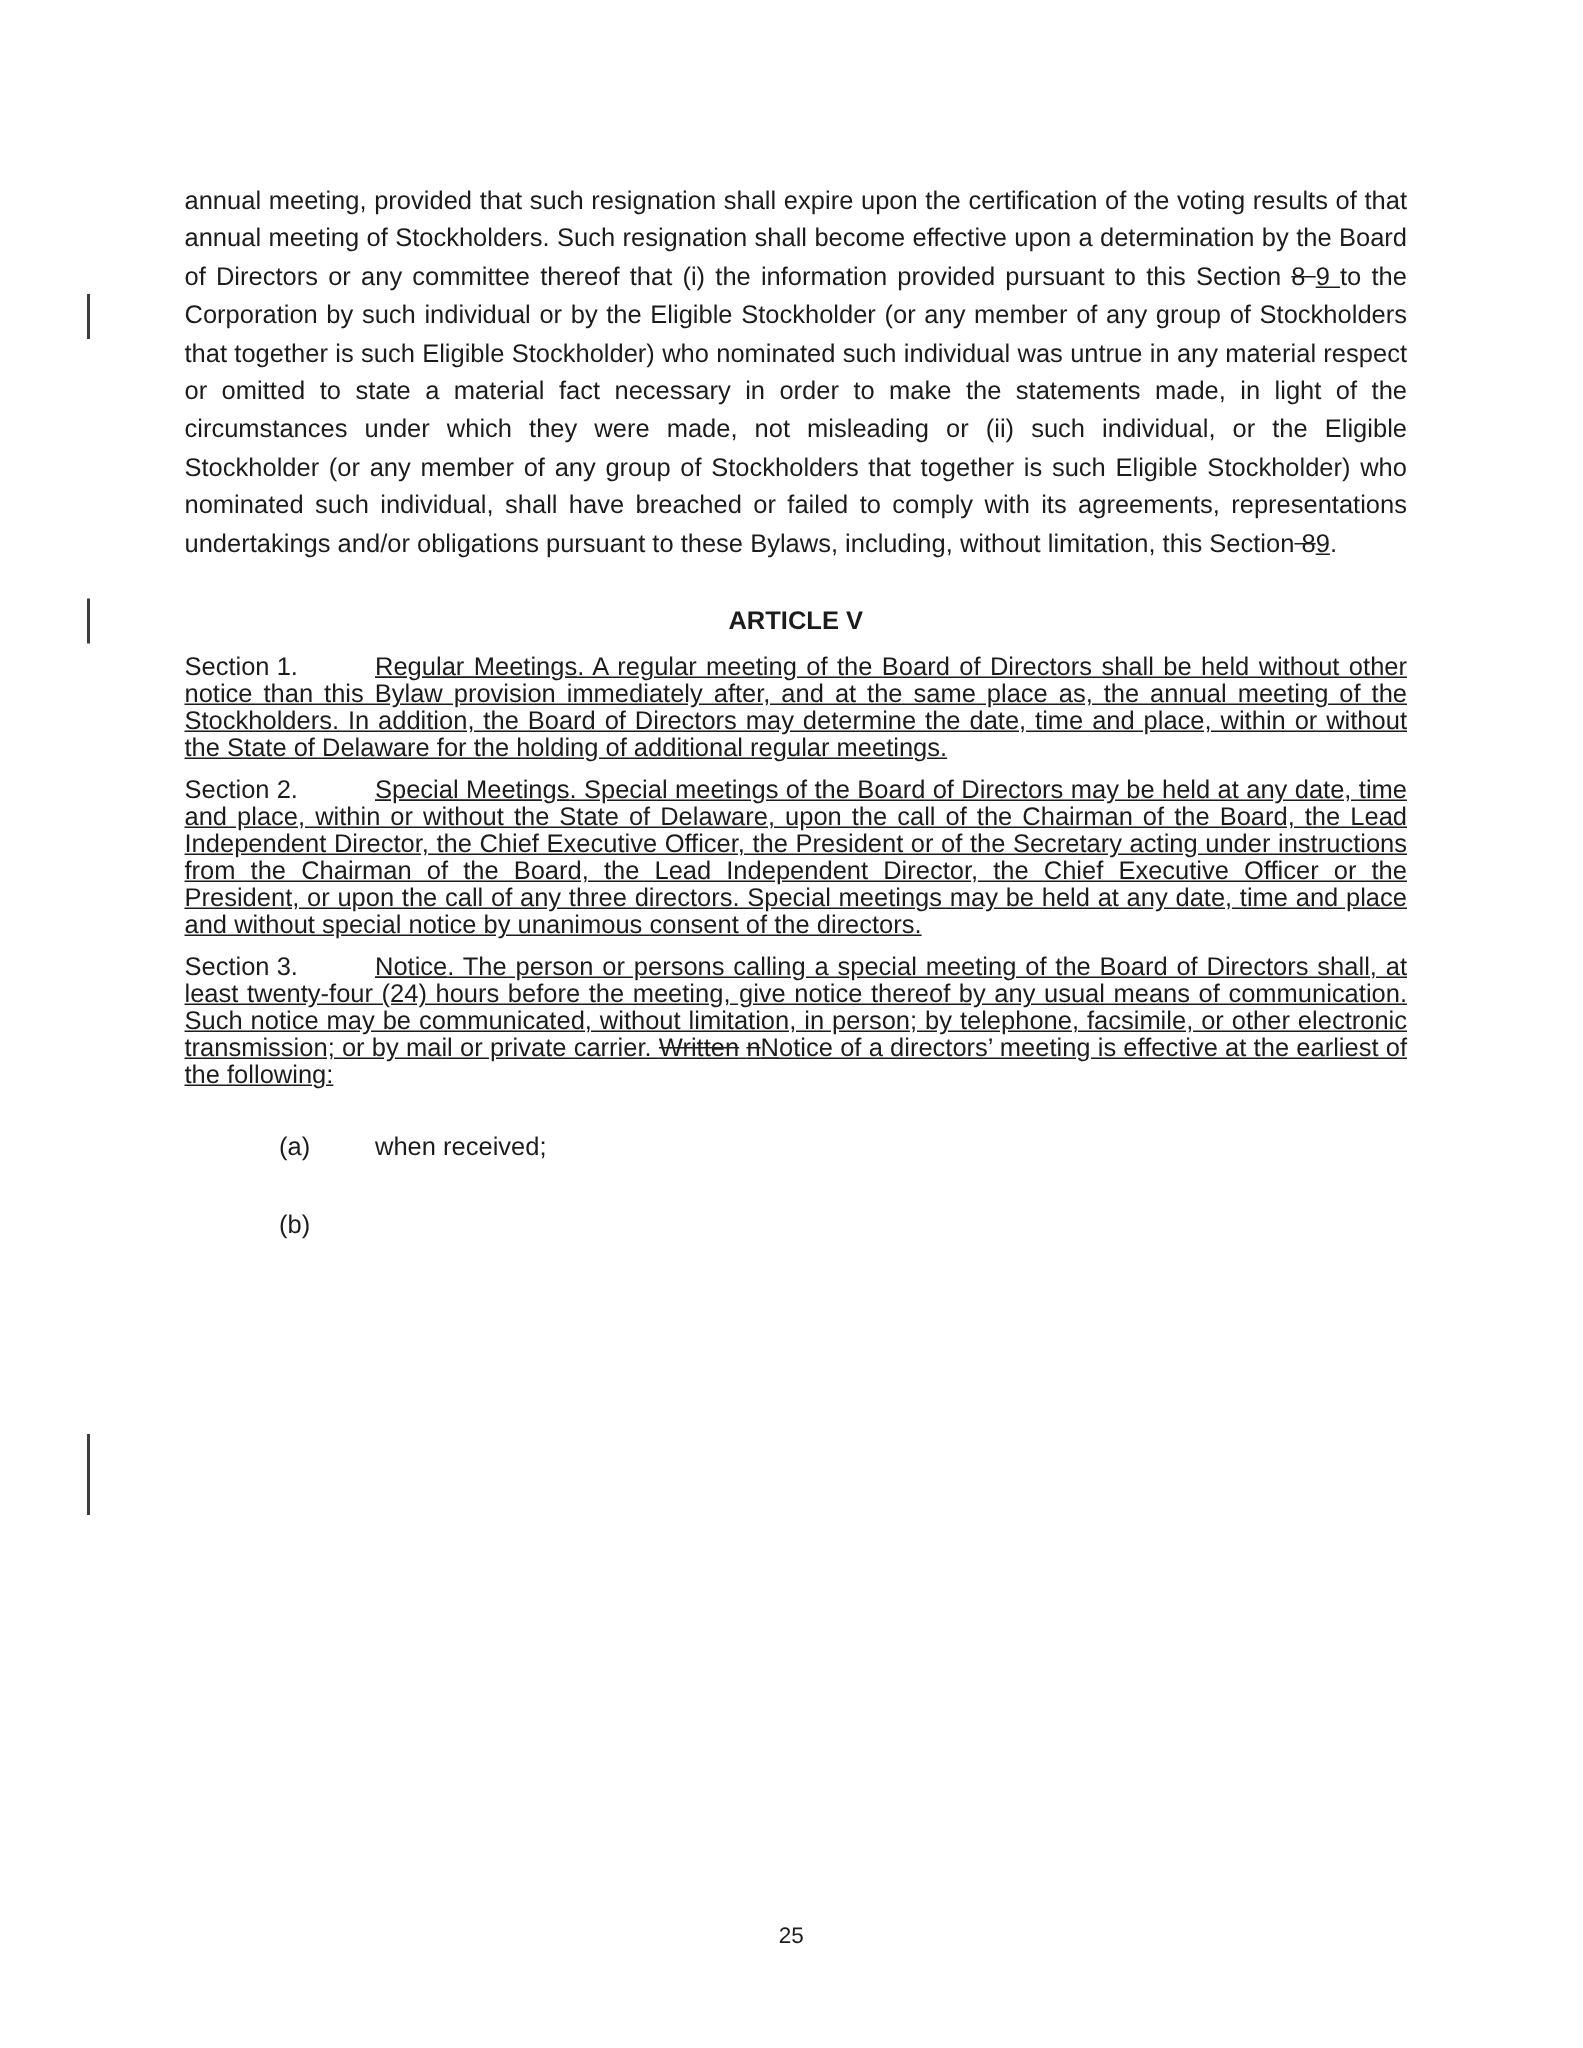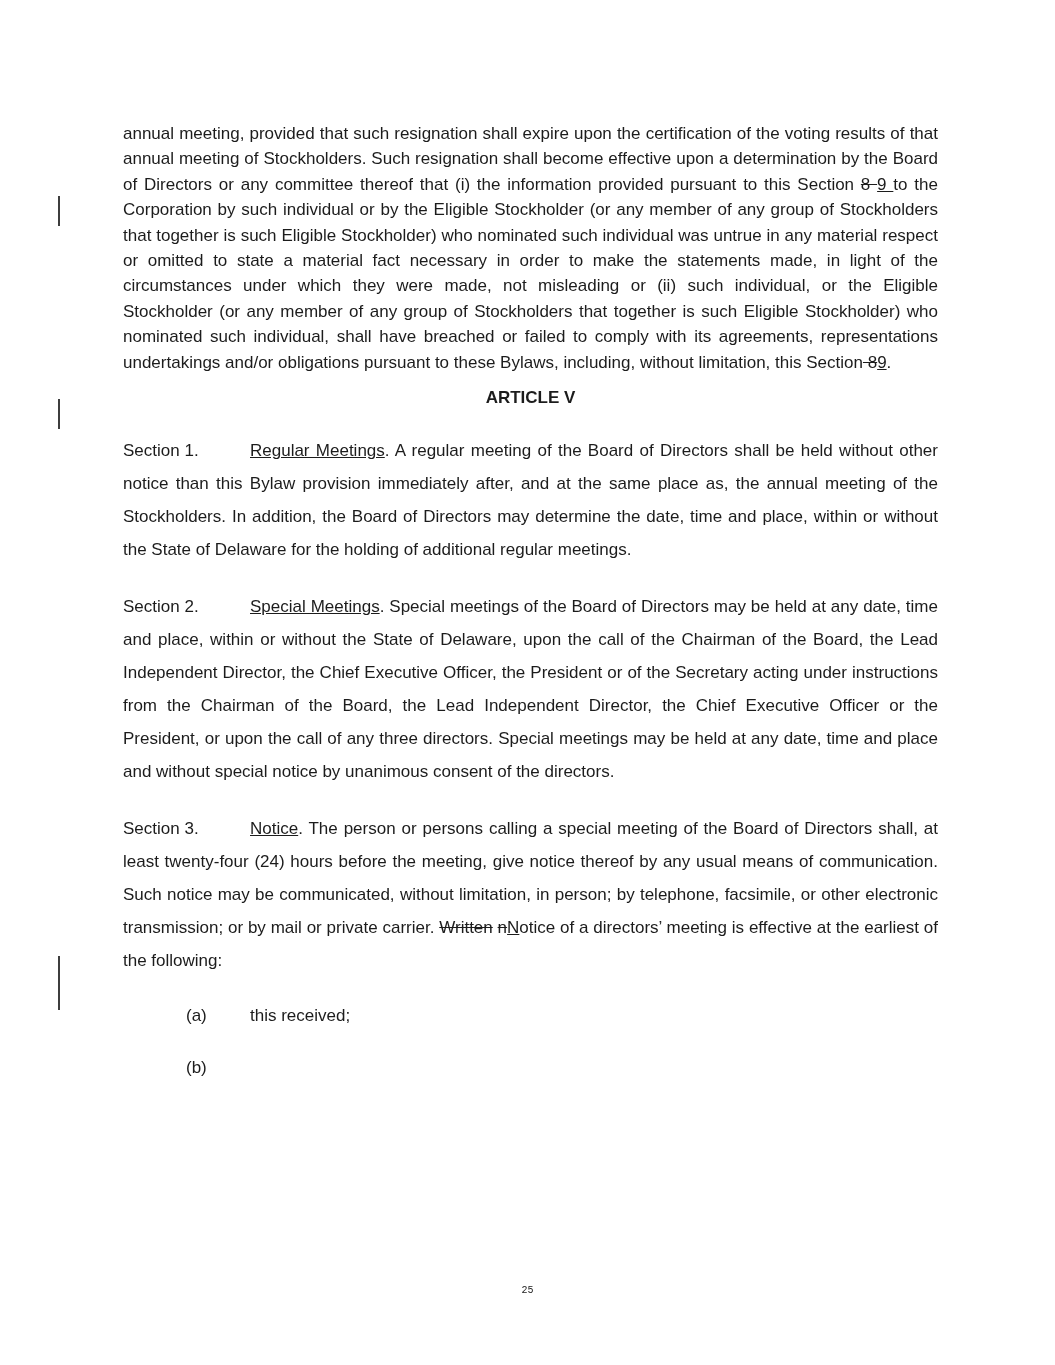--- a/index.html
+++ b/index.html
@@ -4,29 +4,29 @@
 <style>
   * { margin:0; padding:0; box-sizing:border-box; }
   html, body { background:#ffffff; }
   body {
     width:1055px; height:1365px; position:relative; overflow:hidden;
     font-family:"Liberation Sans", sans-serif;
     font-size:17px; color:var(--text, #1c1c1c);
   }
   .page { position:absolute; inset:0; padding:121px 117px 16px 123px; }
   .body-para { text-align:justify; line-height:25.4px; }
-  .heading { text-align:center; font-weight:bold; line-height:25.4px; margin-top:10px; }
-  .section-para { margin-top:24px; text-align:justify; line-height:33px; }
+  .heading { text-align:center; font-weight:bold; line-height:25.4px; margin-top:26px; }
+  .section-para { margin-top:10px; text-align:justify; line-height:18px;text-decoration:underline; }
   .section-label { display:inline-block; width:127px; }
   .run-strike { text-decoration:line-through; }
   .run-u { text-decoration:underline; }
   .list-item { position:relative; padding-left:127px; margin-top:26px; line-height:25.4px; text-align:left; }
   .list-marker { position:absolute; left:63px; top:0; }
   .change-bar { position:absolute; left:58px; width:2px; background:var(--bar, #3d3d3d); }
-  .page-number { position:absolute; top:1281px; left:0; width:100%; text-align:center; font-size:10px; line-height:20px;font-family:Liberation Mono, monospace; }
+  .page-number { position:absolute; top:1281px; left:0; width:100%; text-align:center; font-size:15px; line-height:20px; }
 </style>
 </head>
 <body>
 
 <div>
     <div class="change-bar" style="top: 196px; height: 30px;"></div>
     <div class="change-bar" style="top: 399px; height: 30px;"></div>
     <div class="change-bar" style="top: 956px; height: 54px;"></div>
   </div>
 
@@ -44,21 +44,21 @@
   <p class="section-para">
     <span class="section-label">Section 2.</span><span><span class="run-u">Special Meetings</span><span class="run-n">. Special meetings of the Board of Directors may be held at any date, time and place, within or without the State of Delaware, upon the call of the Chairman of the Board, the Lead Independent Director, the Chief Executive Officer, the President or of the Secretary acting under instructions from the Chairman of the Board, the Lead Independent Director, the Chief Executive Officer or the President, or upon the call of any three directors. Special meetings may be held at any date, time and place and without special notice by unanimous consent of the directors.</span></span>
   </p>
 
   <p class="section-para">
     <span class="section-label">Section 3.</span><span><span class="run-u">Notice</span><span class="run-n">. The person or persons calling a special meeting of the Board of Directors shall, at least twenty-four (24) hours before the meeting, give notice thereof by any usual means of communication. Such notice may be communicated, without limitation, in person; by telephone, facsimile, or other electronic transmission; or by mail or private carrier. </span><span class="run-strike">Written</span><span class="run-n"> </span><span class="run-strike">n</span><span class="run-u">N</span><span class="run-n">otice of a directors’ meeting is effective at the earliest of the following:</span></span>
   </p>
 
   <div class="list-item">
     <span class="list-marker">(a)</span>
-    <span>this received;</span>
+    <span>when received;</span>
   </div>
 
   <div class="list-item">
     <span class="list-marker">(b)</span>
   </div>
 
 </div>
 
 <div class="page-number">25</div>
 

